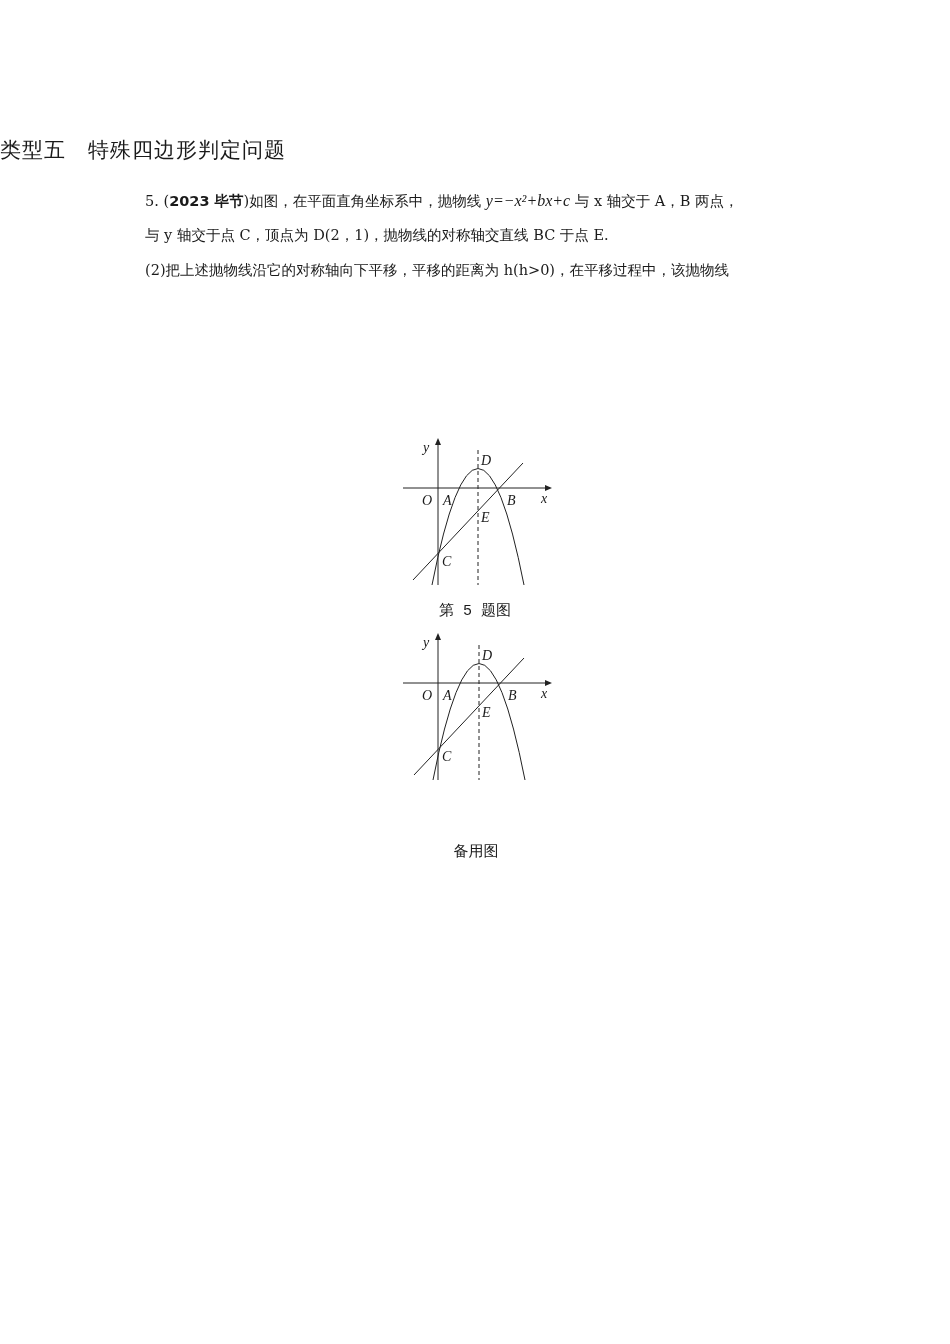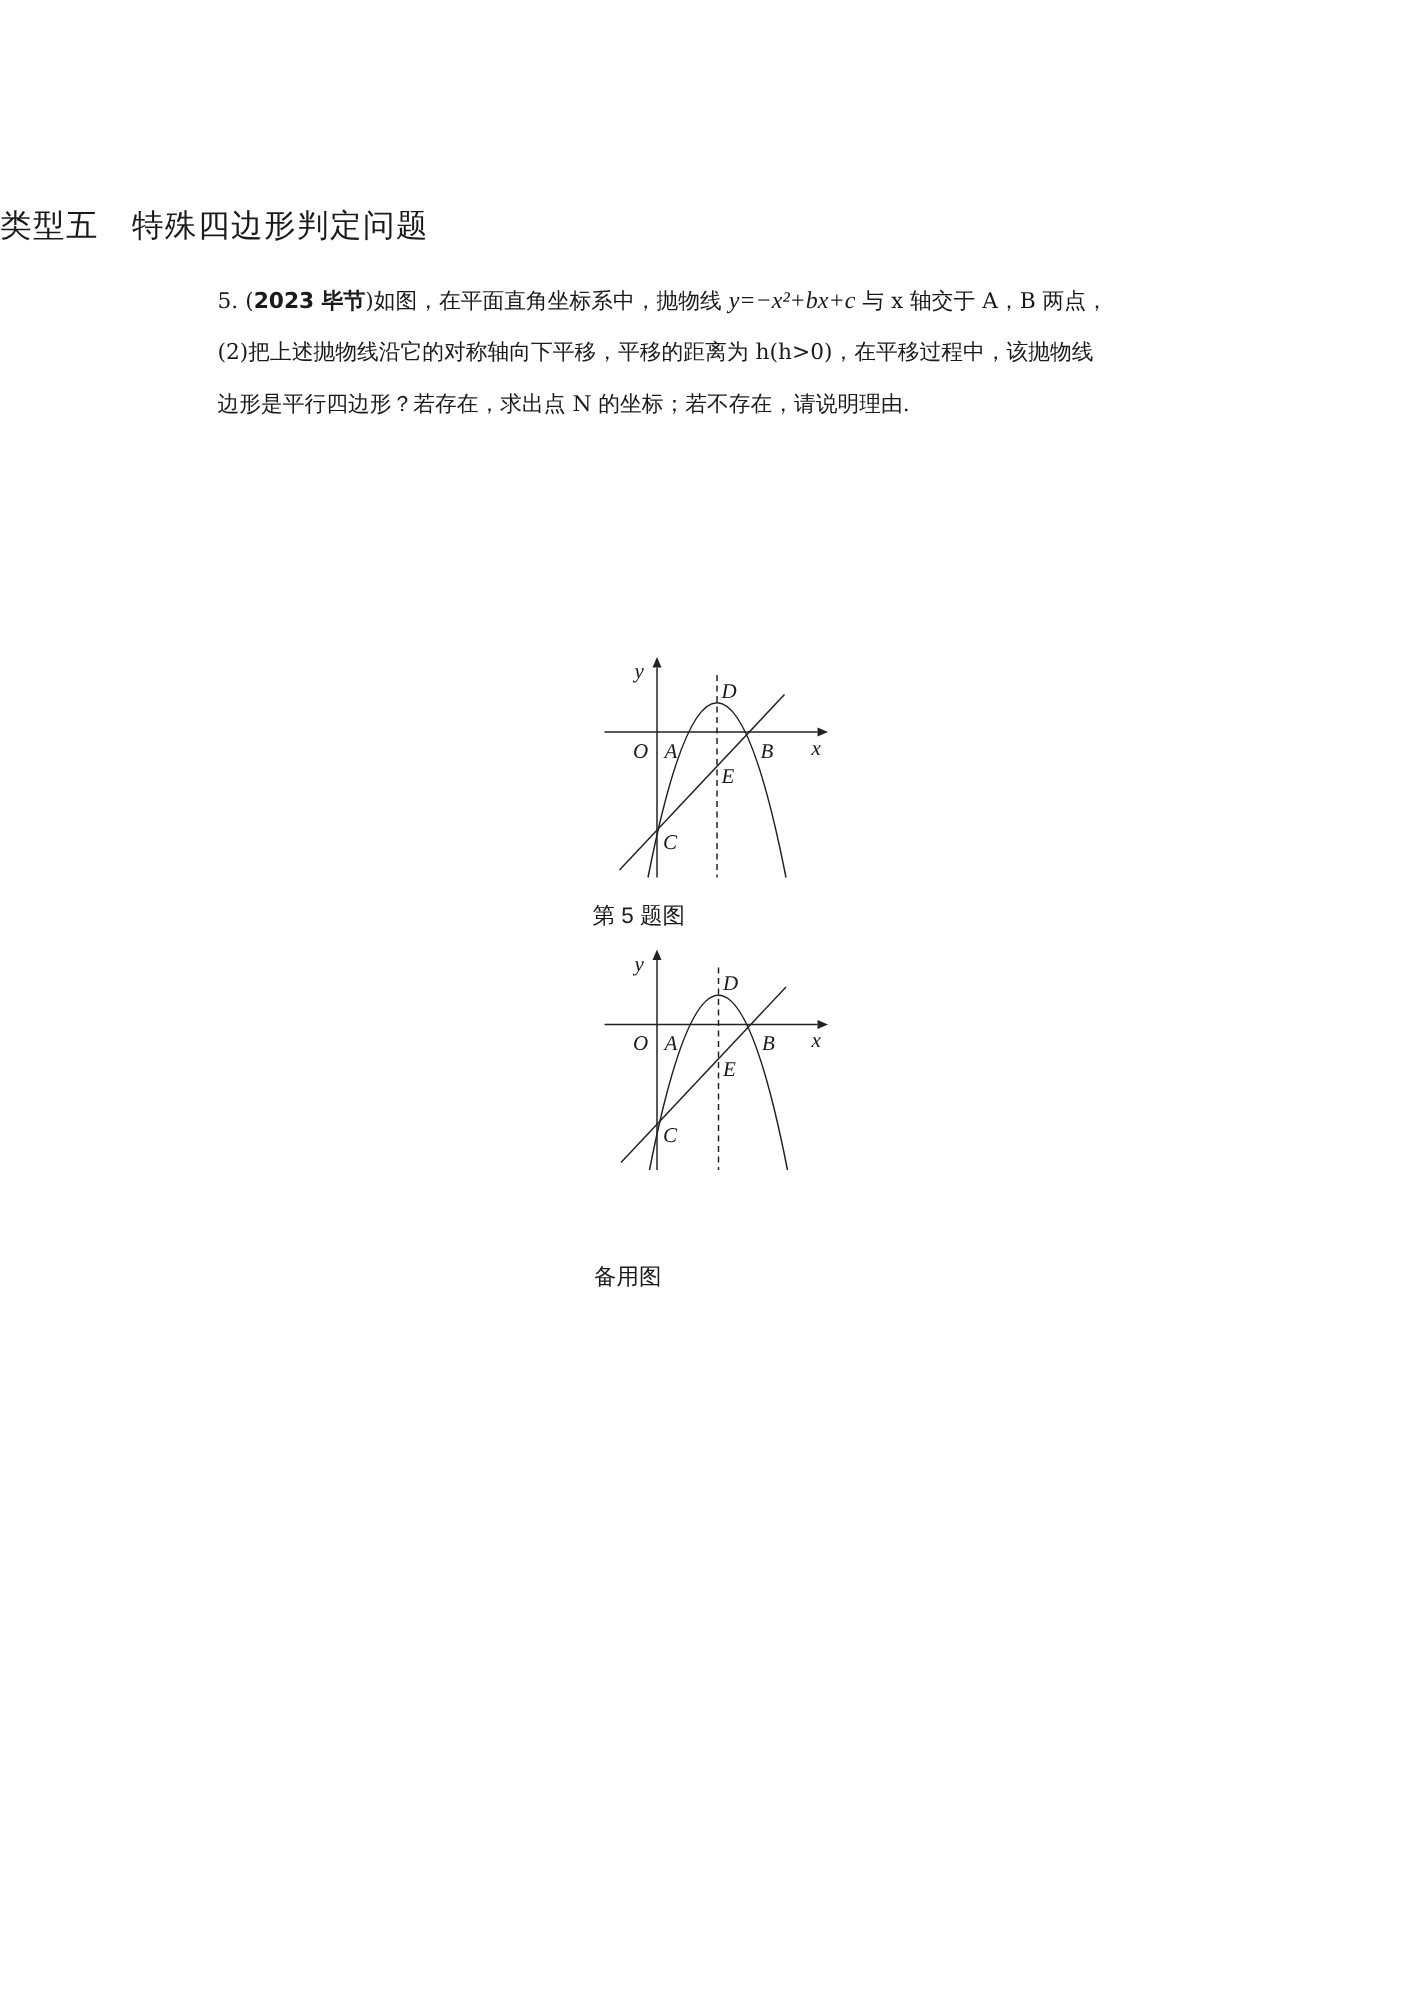--- a/index.html
+++ b/index.html
@@ -7,38 +7,38 @@
          font-family: "DejaVu Serif", "Liberation Serif", serif; color: #1a1a1a; }
   .title { position: absolute; top: 136px; left: 0; width: 950px; 
            font-family: "DejaVu Sans", "Liberation Sans", sans-serif; font-size: 21px; letter-spacing: 1px; }
   .title .gap { display: inline-block; width: 22px; }
   .para { position: absolute; left: 145px; width: 665px; font-size: 14.5px; line-height: 35px;
           text-align: justify; }
   .line { display: block; white-space: nowrap; height: 35px; }
   .bold { font-family: "DejaVu Sans", "Liberation Sans", sans-serif; font-weight: bold; }
   i, .it { font-style: italic; font-family: "Liberation Serif", serif; font-size: 16px; }
   .fig { position: absolute; }
-  .caption { position: absolute; width: 160px; font-size: 15px;
-             font-family: Liberation Sans, sans-serif; }
+  .caption { position: absolute; width: 160px; text-align: center; font-size: 15px;
+             font-family: Liberation Mono, monospace; }
   svg text { font-family: "Liberation Serif", serif; font-style: italic; font-size: 14px; fill: #1a1a1a; }
 </style>
 </head>
 <body>
 
 <div class="title">
   <span>类型五</span><span class="gap"></span><span>特殊四边形判定问题</span>
 </div>
 
 <div class="para" style="top:183px;">
   <span class="line">
     <span>5.</span>
     <span>(</span><span class="bold">2023 毕节</span><span>)</span><span>如图，在平面直角坐标系中，抛物线 </span><span class="it">y=−x²+bx+c</span><span> 与 x 轴交于 A，B 两点，</span>
   </span>
+  <span class="line">与 y 轴交于点 C，顶点为 D(2，1)，抛物线的对称轴交直线 BC 于点 E.</span>
   <span class="line">(2)把上述抛物线沿它的对称轴向下平移，平移的距离为 h(h&gt;0)，在平移过程中，该抛物线</span>
-  <span class="line">边形是平行四边形？若存在，求出点 N 的坐标；若不存在，请说明理由.</span>
 </div>
 
 <svg class="fig" style="left:395px; top:435px;" width="160" height="155" viewBox="0 0 160 155">
   <g stroke="#222" stroke-width="1" fill="none">
 
     <line x1="8" y1="53" x2="150" y2="53"></line>
     <polygon points="150,50 157,53 150,56" fill="#222" stroke="none"></polygon>
 
     <line x1="43" y1="150" x2="43" y2="10"></line>
     <polygon points="40,10 43,3 46,10" fill="#222" stroke="none"></polygon>

